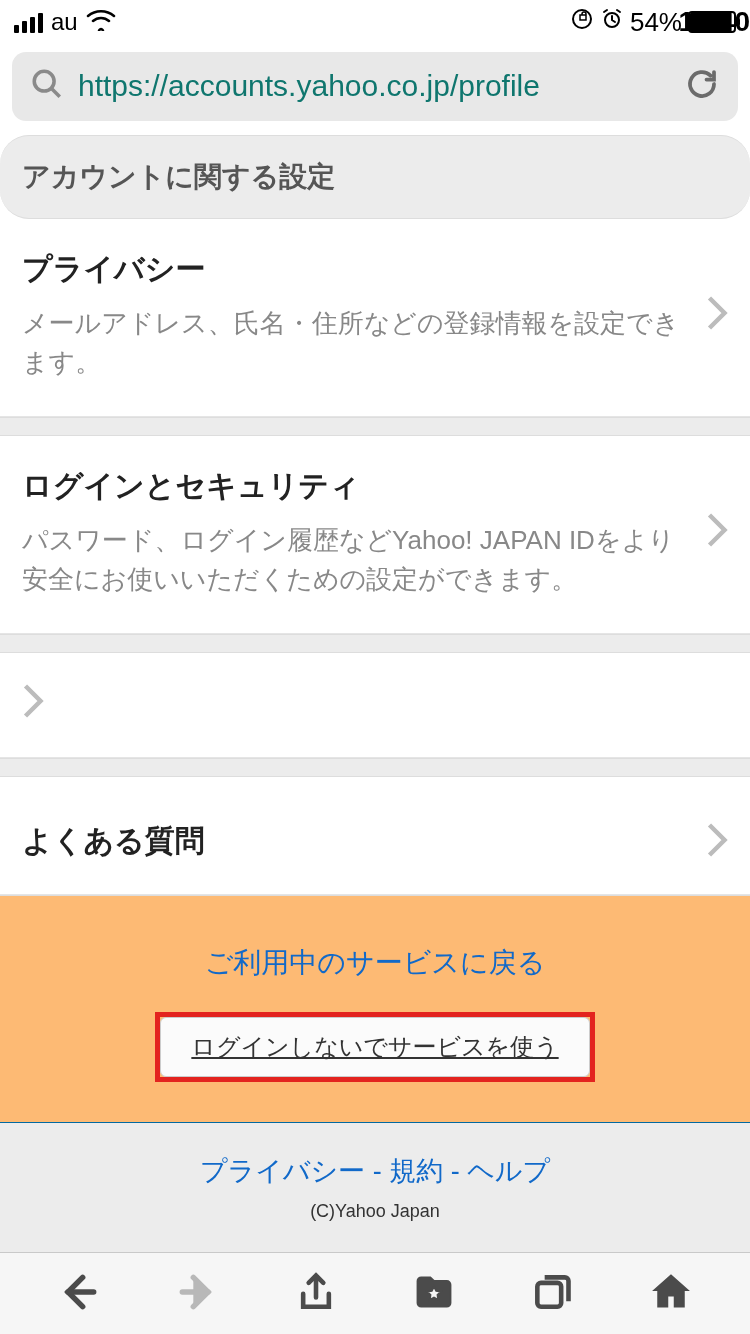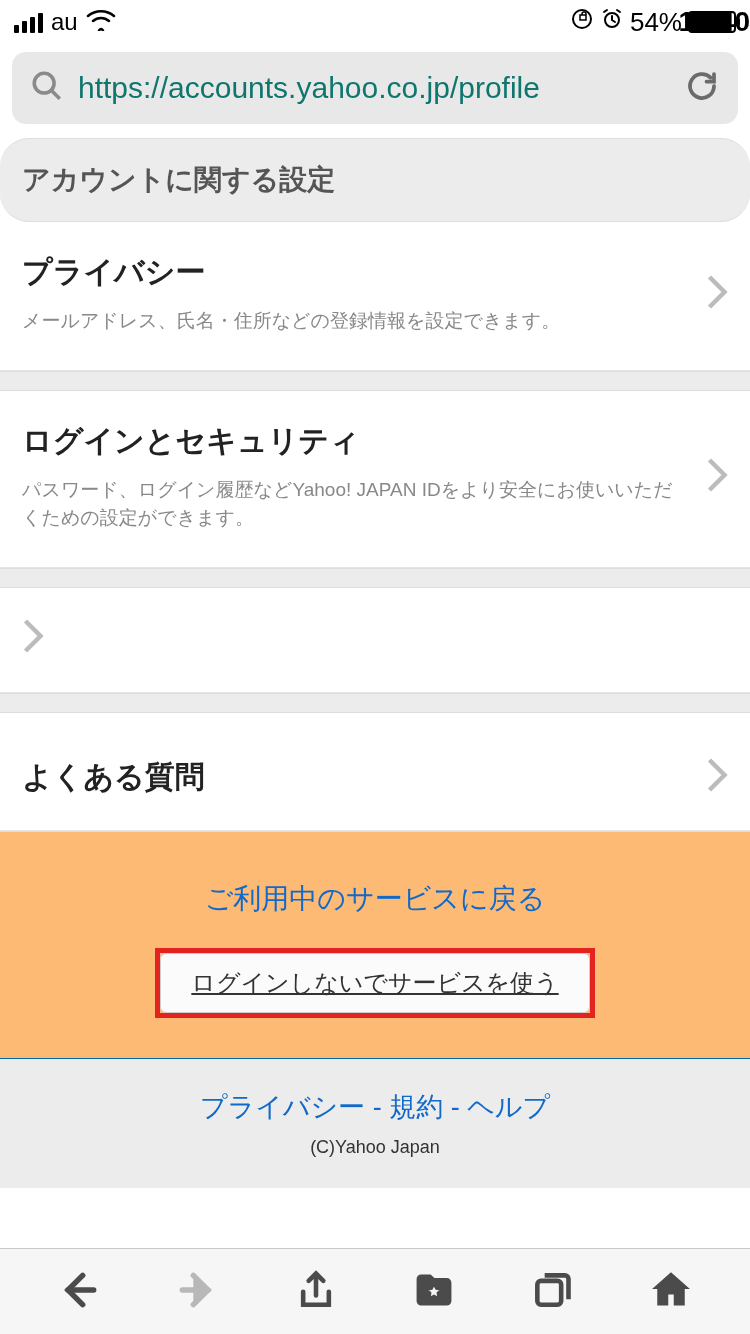--- a/index.html
+++ b/index.html
@@ -69,21 +69,21 @@
       background: #fff;
       padding: 44px 22px 32px;
       border-bottom: 1px solid #e5e5e5;
       display: flex;
       align-items: center;
       gap: 14px;
     }
     .list-item.tall { padding: 30px 22px 34px; }
     .list-item .item-body { flex:1; }
     .item-title { font-size: 30px; font-weight: 700; color:#222; }
-    .item-desc { font-size: 19px; color:#888; margin-top: 14px; line-height:1.5; }
+    .item-desc { font-size: 26px; color:#888; margin-top: 14px; line-height:1.5; }
     .chevron svg { width: 22px; height: 36px; stroke:#bcbcbc; stroke-width:3; fill:none; }
     .spacer { height: 20px; background:#ececec; border-top:1px solid #ddd; border-bottom:1px solid #ddd;}
     
     .footer-area {
       background:#fdba74;
       text-align:center;
       padding: 48px 0 40px;
       border-top:1px solid #ddd;
     }
     .return-link { color:#1169c9; font-size:28px; text-decoration:none; }

